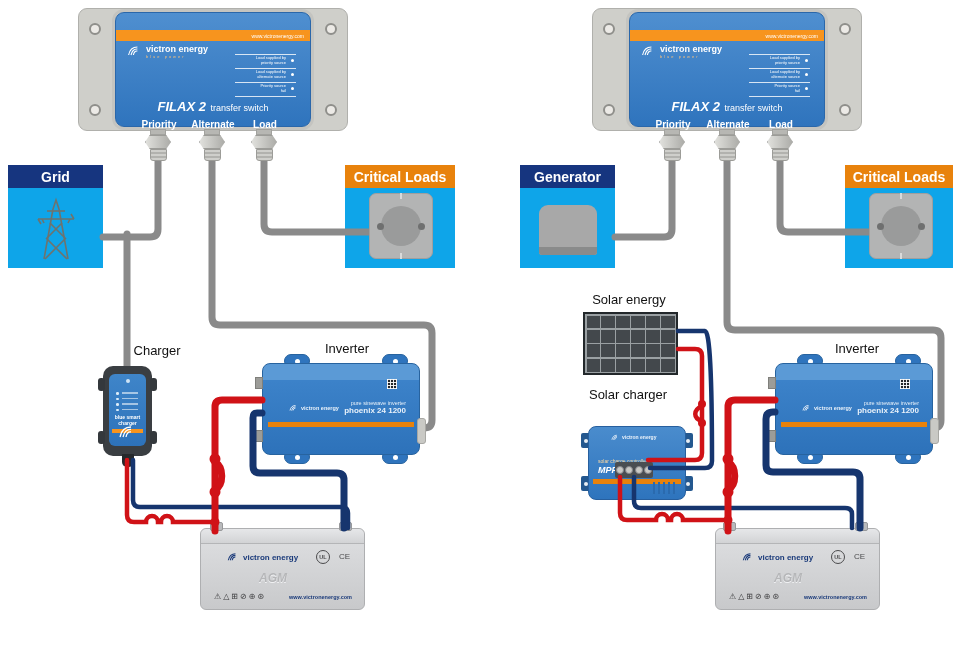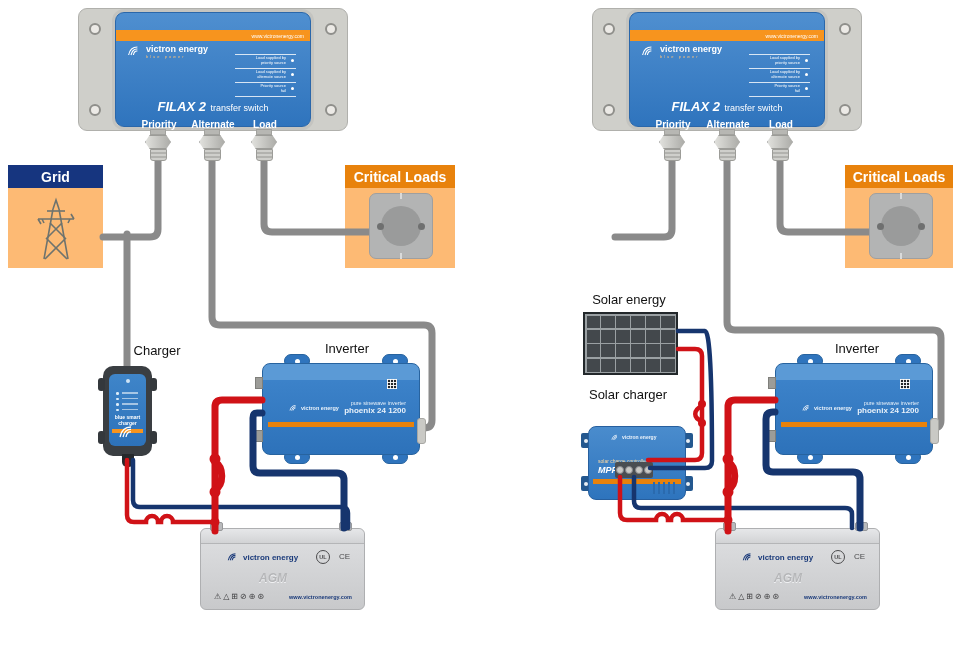--- a/index.html
+++ b/index.html
@@ -2,21 +2,21 @@
 <html><head>
 <meta charset="utf-8">
 <style>
   html,body{margin:0;padding:0;background:#fff;}
   #stage{position:relative;width:957px;height:647px;background:#fff;overflow:hidden;
          font-family:"Liberation Sans",sans-serif;}
   .abs{position:absolute;}
   svg.layer{position:absolute;left:0;top:0;}
 
   
-  .srcbox{position:absolute;background:#fdba74;}
+  .srcbox{position:absolute;background:#0ea5e9;}
   .srcbox .hdr{position:absolute;left:0;top:0;right:0;height:23px;display:flex;align-items:center;justify-content:center;
                color:#fff;font-weight:bold;font-size:14px;}
   .hdr.blue{background:#16357f;}
   .hdr.orange{background:#e8820c;}
 
   
   .socket{position:absolute;z-index:2;width:62px;height:64px;background:#b3b4b4;border:1px solid #9f9f9f;border-radius:7px;}
   .socket .cup{position:absolute;left:50%;top:50%;width:40px;height:40px;margin:-20px 0 0 -20px;border-radius:50%;background:#9a9b9b;}
   .socket .hole{position:absolute;top:50%;width:7px;height:7px;margin-top:-3px;border-radius:50%;background:#6f7070;}
   .socket .hl{left:7px;} .socket .hr{right:7px;}
@@ -142,20 +142,28 @@
       </g>
     </svg>
   </div>
 
   <div class="srcbox" style="left:345px;top:165px;width:110px;height:103px;">
     <div class="hdr orange">
         <span>Critical Loads</span>
       </div>
   </div>
 
+  <div class="srcbox" style="left:520px;top:165px;width:95px;height:103px;">
+    <div class="hdr blue">
+        <span>Generator</span>
+      </div>
+    <div class="genicon" style="left:19px;top:40px;">
+        <div class="base"></div>
+      </div>
+  </div>
 
   <div class="srcbox" style="left:845px;top:165px;width:108px;height:103px;">
     <div class="hdr orange">
         <span>Critical Loads</span>
       </div>
   </div>
 
   <svg class="layer" width="957" height="647">
     <g fill="none" stroke-width="7" stroke-linecap="round" stroke="#8a8a8a">
       <path d="M103,237 H150 Q158,237 158,229 V158"></path>

